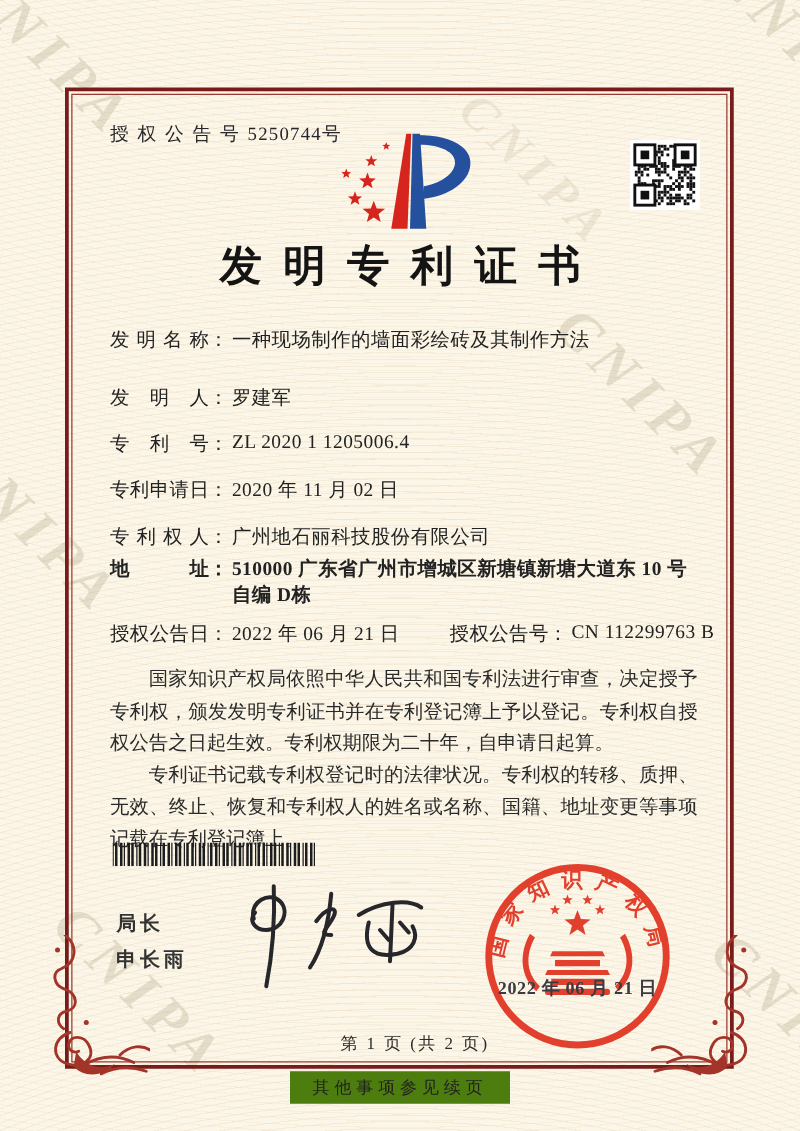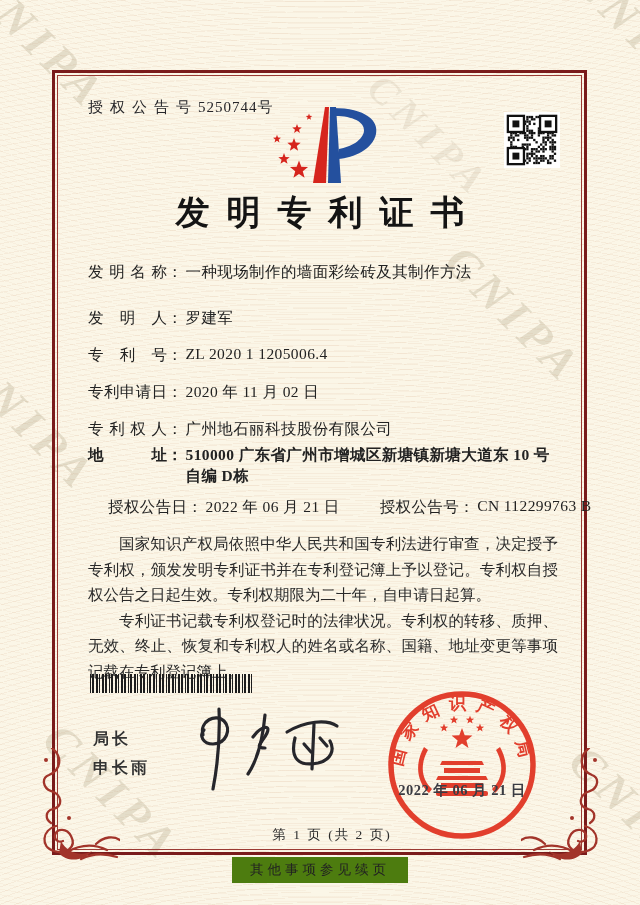--- a/index.html
+++ b/index.html
@@ -18,21 +18,21 @@
   .cert-no .num{letter-spacing:1px;}
   .logo{position:absolute;left:266px;top:104px;}
   .qr{position:absolute;left:504px;top:112px;}
   .title{position:absolute;left:0;top:190px;width:100%;text-align:center;
          font-size:34px;font-weight:700;color:#141414;letter-spacing:17px;text-indent:17px;}
   .row{position:absolute;left:88px;font-size:15.5px;color:#222;}
   .lbl{display:inline-block;width:79px;text-align:justify;text-align-last:justify;vertical-align:top;}
   .colon{display:inline-block;vertical-align:top;}
   .val{display:inline-block;vertical-align:top;letter-spacing:.4px;margin-left:3px;}
   .val-wide{width:378px;}
-  .pair{display:inline-block;vertical-align:top;margin-left:20px;}
+  .pair{display:inline-block;vertical-align:top;}
   .pair2{margin-left:36px;}
   .body-text{position:absolute;left:88px;top:531px;width:470px;font-size:15.5px;
              line-height:25.5px;color:#2a2a2a;text-align:justify;}
   .body-text p{margin:0;text-indent:2em;}
   .barcode{position:absolute;left:90px;top:674px;}
   .officer-title{position:absolute;left:93px;top:729px;font:600 16px "Liberation Sans",sans-serif;
                  color:#333;letter-spacing:3px;}
   .officer-name{position:absolute;left:93px;top:758px;font:600 16px "Liberation Sans",sans-serif;
                 color:#333;letter-spacing:3px;}
   .signature{position:absolute;left:185px;top:703px;}

